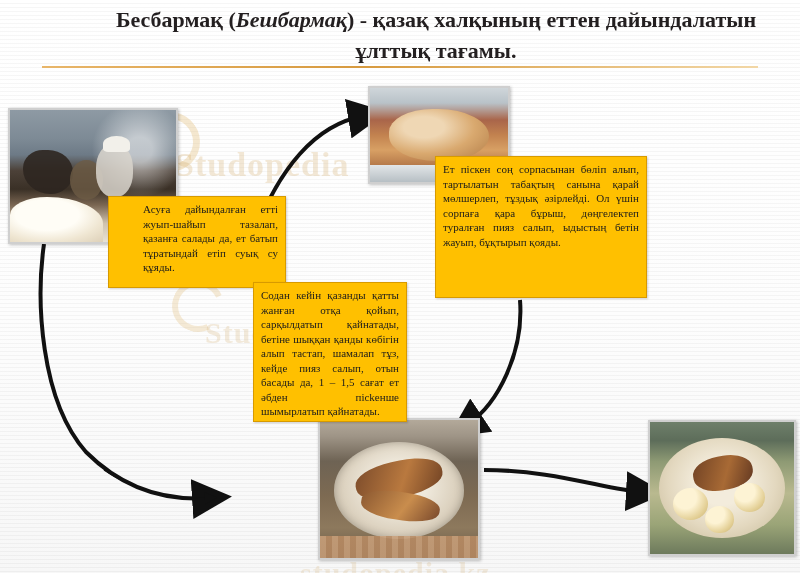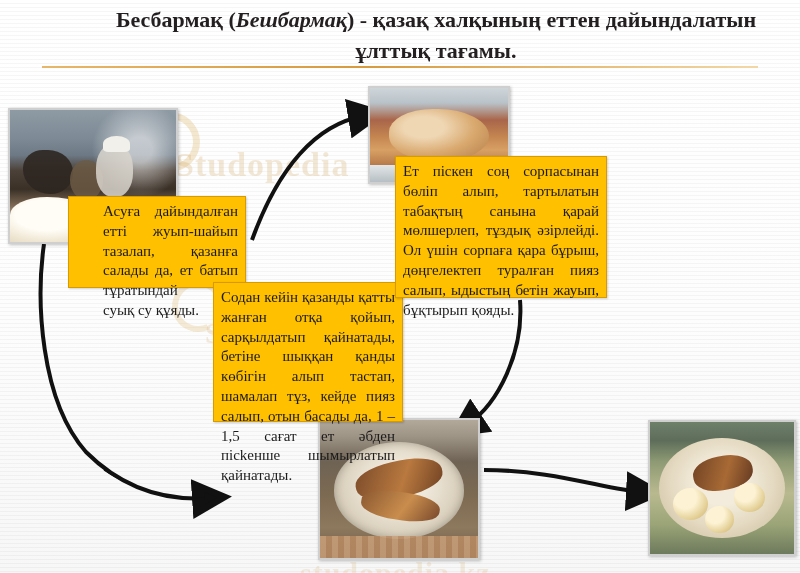--- a/index.html
+++ b/index.html
@@ -196,30 +196,31 @@
     border-radius: 45%;
     transform: rotate(-10deg);
   }
 
   
   .callout {
     position: absolute;
     background: #ffc000;
     border: 1px solid #d79a00;
     color: #1b1b1b;
-    font-size: 15px;
+    font-size: 11px;
     line-height: 1.32;
     text-align: justify;
     padding: 5px 7px;
     box-sizing: border-box;
     box-shadow: 1px 1px 2px rgba(0,0,0,0.18);
     font-family: "Liberation Serif", serif;
+    margin-left: 40px;
   }
   #callout-1 { left: 68px;  top: 196px; width: 178px; height: 92px; padding-left: 34px; }
-  #callout-2 { left: 213px; top: 282px; width: 190px; height: 140px; }
+  #callout-2 { left: 213px; top: 282px; width: 154px; height: 140px; }
   #callout-3 { left: 395px; top: 156px; width: 212px; height: 142px; }
   #callout-4 { left: 612px; top: 296px; width: 182px; height: 118px; }
 
   
   #arrows { position: absolute; inset: 0; }
 </style>
 </head>
 <body>
 
 <div id="slide">

